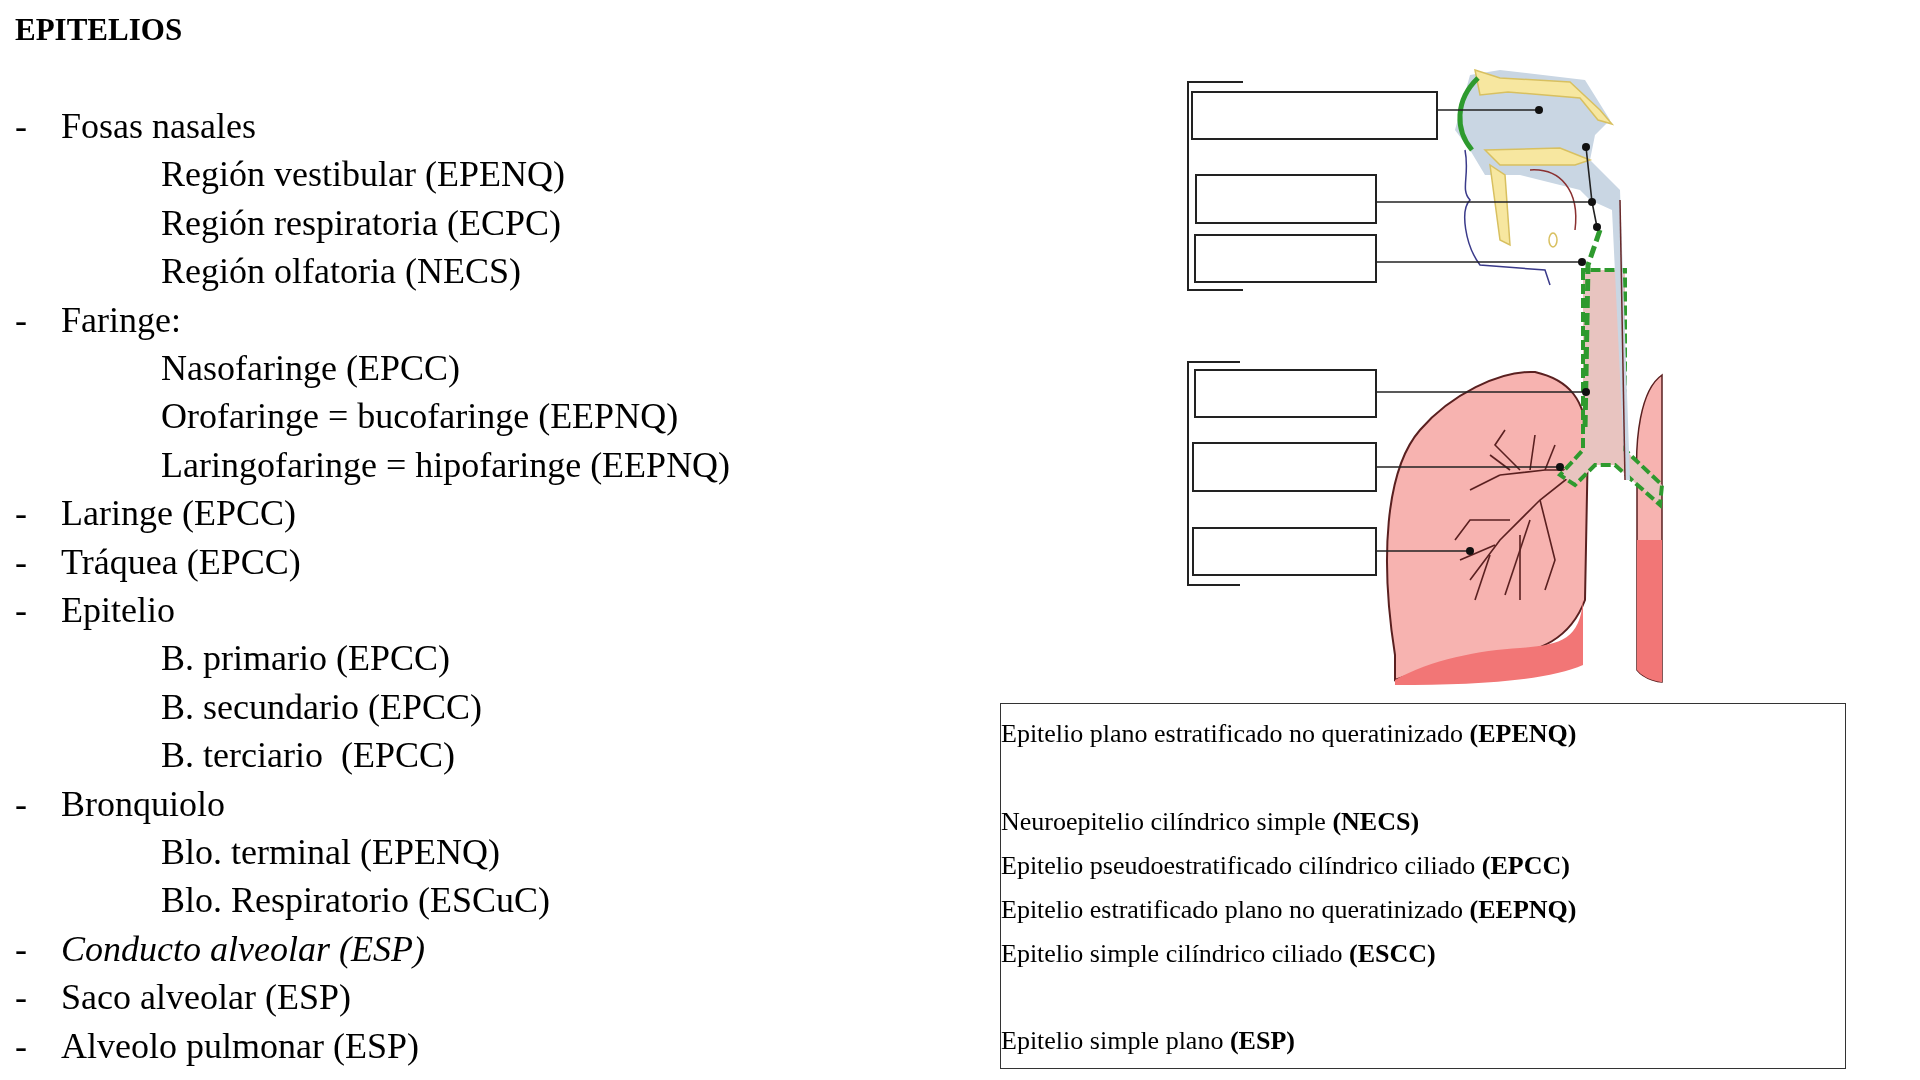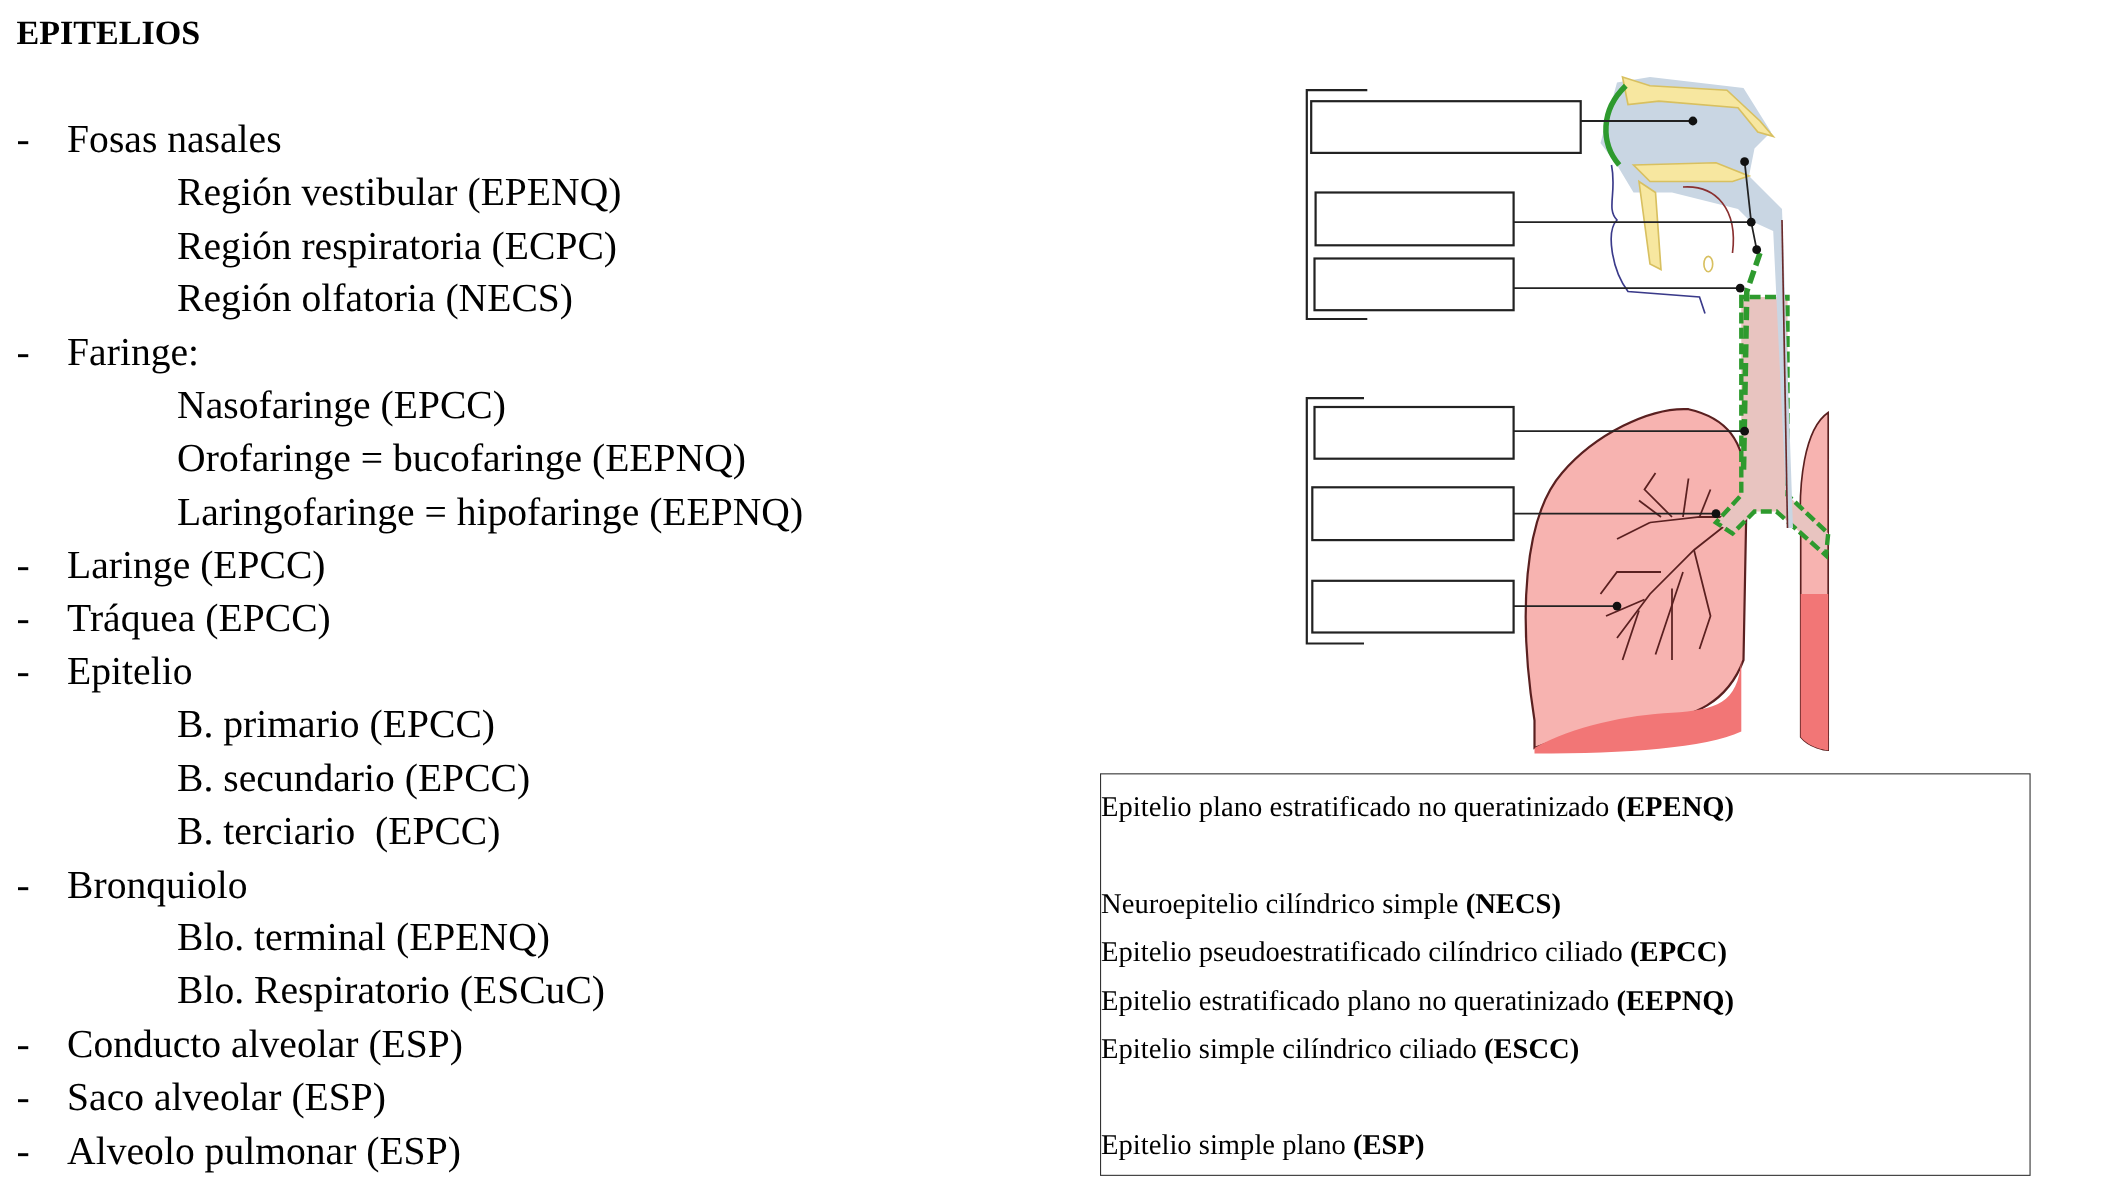--- a/index.html
+++ b/index.html
@@ -39,21 +39,21 @@
     <div class="line dash" style="top: 586px;">-</div>
     <div class="line lvl1" style="top: 586px;">Epitelio</div>
     <div class="line lvl2" style="top: 634.4px;">B. primario (EPCC)</div>
     <div class="line lvl2" style="top: 682.8px;">B. secundario (EPCC)</div>
     <div class="line lvl2" style="top: 731.2px;">B. terciario  (EPCC)</div>
     <div class="line dash" style="top: 779.6px;">-</div>
     <div class="line lvl1" style="top: 779.6px;">Bronquiolo</div>
     <div class="line lvl2" style="top: 828px;">Blo. terminal (EPENQ)</div>
     <div class="line lvl2" style="top: 876.4px;">Blo. Respiratorio (ESCuC)</div>
     <div class="line dash" style="top: 924.8px;">-</div>
-    <div class="line lvl1" style="top: 924.8px;">Conducto alveolar (ESP)</div>
+    <div class="line lvl1" style="top: 924.8px; font-style: italic;">Conducto alveolar (ESP)</div>
     <div class="line dash" style="top: 973.2px;">-</div>
     <div class="line lvl1" style="top: 973.2px;">Saco alveolar (ESP)</div>
     <div class="line dash" style="top: 1021.6px;">-</div>
     <div class="line lvl1" style="top: 1021.6px;">Alveolo pulmonar (ESP)</div>
   </div>
 
 <div class="legend" id="legend">
     <div class="legend-line" style="top: 8px;"><span>Epitelio plano estratificado no queratinizado </span><b>(EPENQ)</b></div>
     <div class="legend-line" style="top: 95.8px;"><span>Neuroepitelio cilíndrico simple </span><b>(NECS)</b></div>
     <div class="legend-line" style="top: 139.7px;"><span>Epitelio pseudoestratificado cilíndrico ciliado </span><b>(EPCC)</b></div>

